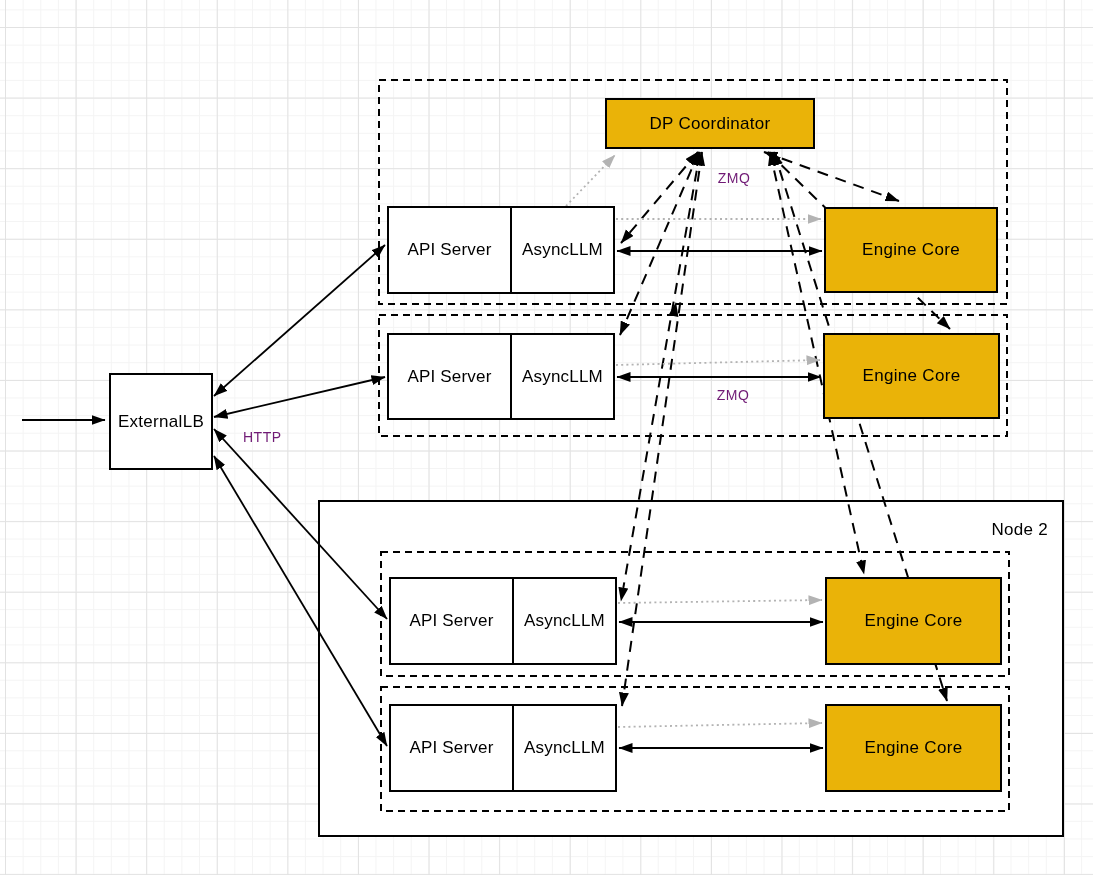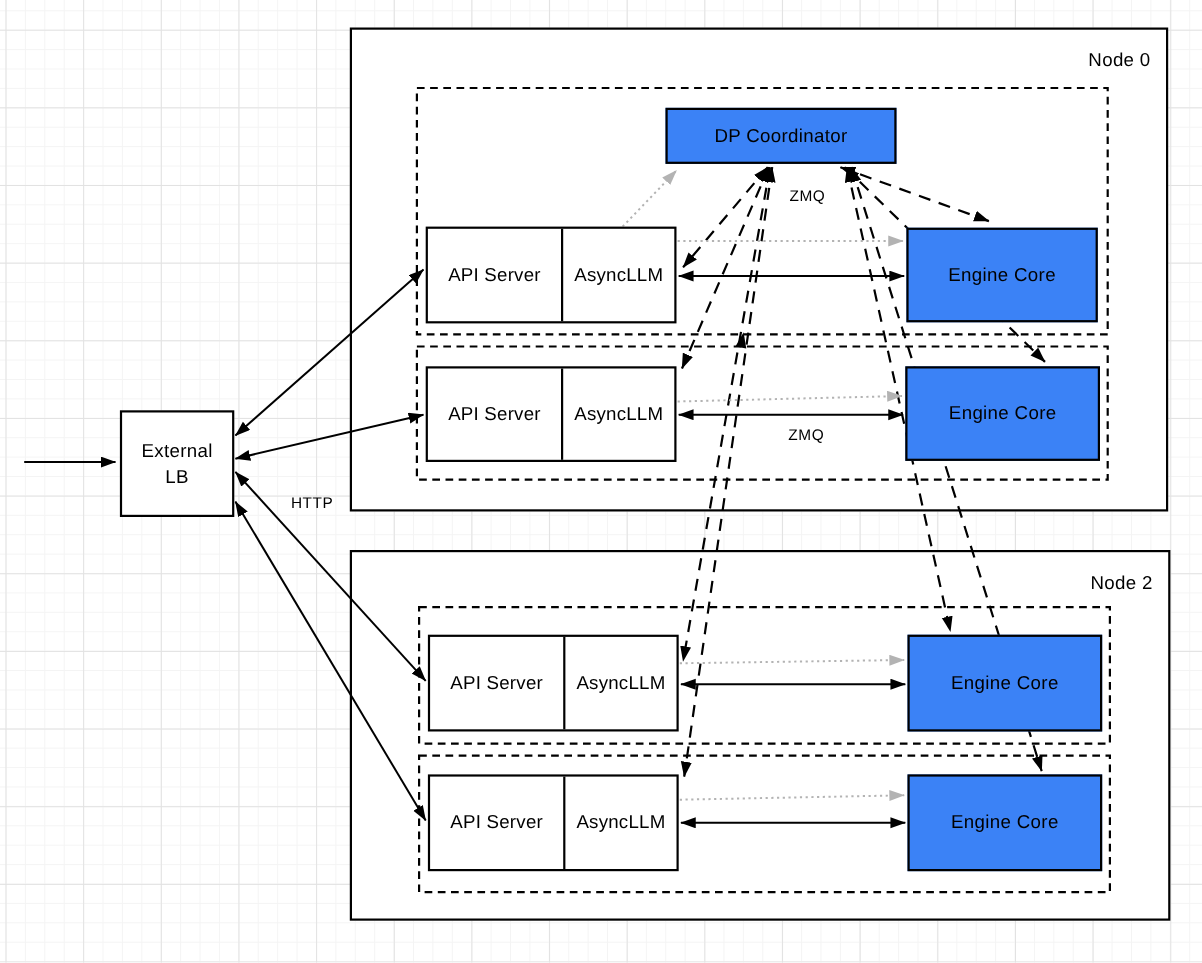--- a/index.html
+++ b/index.html
@@ -19,71 +19,68 @@
 
   .node{
     position:absolute;background:#fff;border:2px solid #000;box-sizing:border-box;
   }
   .node-label{
     position:absolute;top:18px;right:14px;font-size:17px;color:#000;letter-spacing:.3px;
   }
   svg.arrows{position:absolute;left:0;top:0;width:1093px;height:875px;}
 
   .box{
-    position:absolute;background:#3b82f6;border:2px solid #000;box-sizing:border-box;
+    position:absolute;background:#eab308;border:2px solid #000;box-sizing:border-box;
     display:flex;align-items:center;justify-content:center;
     font-size:17px;color:#000;text-align:center;letter-spacing:.3px;
   }
   .combo{
     position:absolute;background:#fff;border:2px solid #000;box-sizing:border-box;
     display:flex;align-items:stretch;
   }
   .combo .cell{
     display:flex;align-items:center;justify-content:center;
     font-size:17px;color:#000;letter-spacing:.2px;white-space:nowrap;
   }
   .combo .cell.api{flex:0 0 121px;border-right:2px solid #000;}
   .combo .cell.async{flex:1 1 auto;text-align:right;}
   .lb-box{
     position:absolute;background:#fff;border:2px solid #000;box-sizing:border-box;
-    display:flex;flex-direction:column;align-items:center;justify-content:center;
+    display:flex;flex-direction:row;align-items:center;justify-content:center;
     font-size:17px;line-height:24px;color:#000;letter-spacing:.3px;
   }
   .edge-label{
-    position:absolute;font-size:14px;color:#000000;letter-spacing:.5px;white-space:nowrap;
+    position:absolute;font-size:14px;color:#701a75;letter-spacing:.5px;white-space:nowrap;
   }
 
   
   #n0{left:318px;top:25px;width:744px;height:440px;}
   #n1{left:318px;top:500px;width:746px;height:337px;}
   #dp{left:605px;top:98px;width:210px;height:51px;}
   #lb{left:109px;top:373px;width:104px;height:97px;}
 
   #b-n0r1{left:387px;top:206px;width:228px;height:88px;}
   #e-n0r1{left:824px;top:207px;width:174px;height:86px;}
   #b-n0r2{left:387px;top:333px;width:228px;height:87px;}
   #e-n0r2{left:823px;top:333px;width:177px;height:86px;}
 
   #b-n1r1{left:389px;top:577px;width:228px;height:88px;}
   #e-n1r1{left:825px;top:577px;width:177px;height:88px;}
   #b-n1r2{left:389px;top:704px;width:228px;height:88px;}
   #e-n1r2{left:825px;top:704px;width:177px;height:88px;}
 
   #zmq1{left:706px;top:170px;width:56px;text-align:center;}
   #zmq2{left:705px;top:387px;width:56px;text-align:center;}
-  #http{left:243px;top:429px;width:60px;text-align:right;margin-top:20px;}
+  #http{left:243px;top:429px;width:60px;text-align:left;}
 </style>
 </head>
 <body>
 
 <div id="stage">
 
-  <div class="node" id="n0">
-    <div class="node-label">Node 0</div>
-  </div>
   <div class="node" id="n1">
     <div class="node-label">Node 2</div>
   </div>
 
   <svg class="arrows" viewBox="0 0 1093 875">
     <defs>
       <marker id="ab" markerUnits="userSpaceOnUse" markerWidth="15" markerHeight="11" refX="13.5" refY="5" orient="auto-start-reverse">
         <path d="M0,0 L14,5 L0,10 z" fill="#000"></path>
       </marker>
       <marker id="ag" markerUnits="userSpaceOnUse" markerWidth="15" markerHeight="11" refX="13.5" refY="5" orient="auto-start-reverse">

